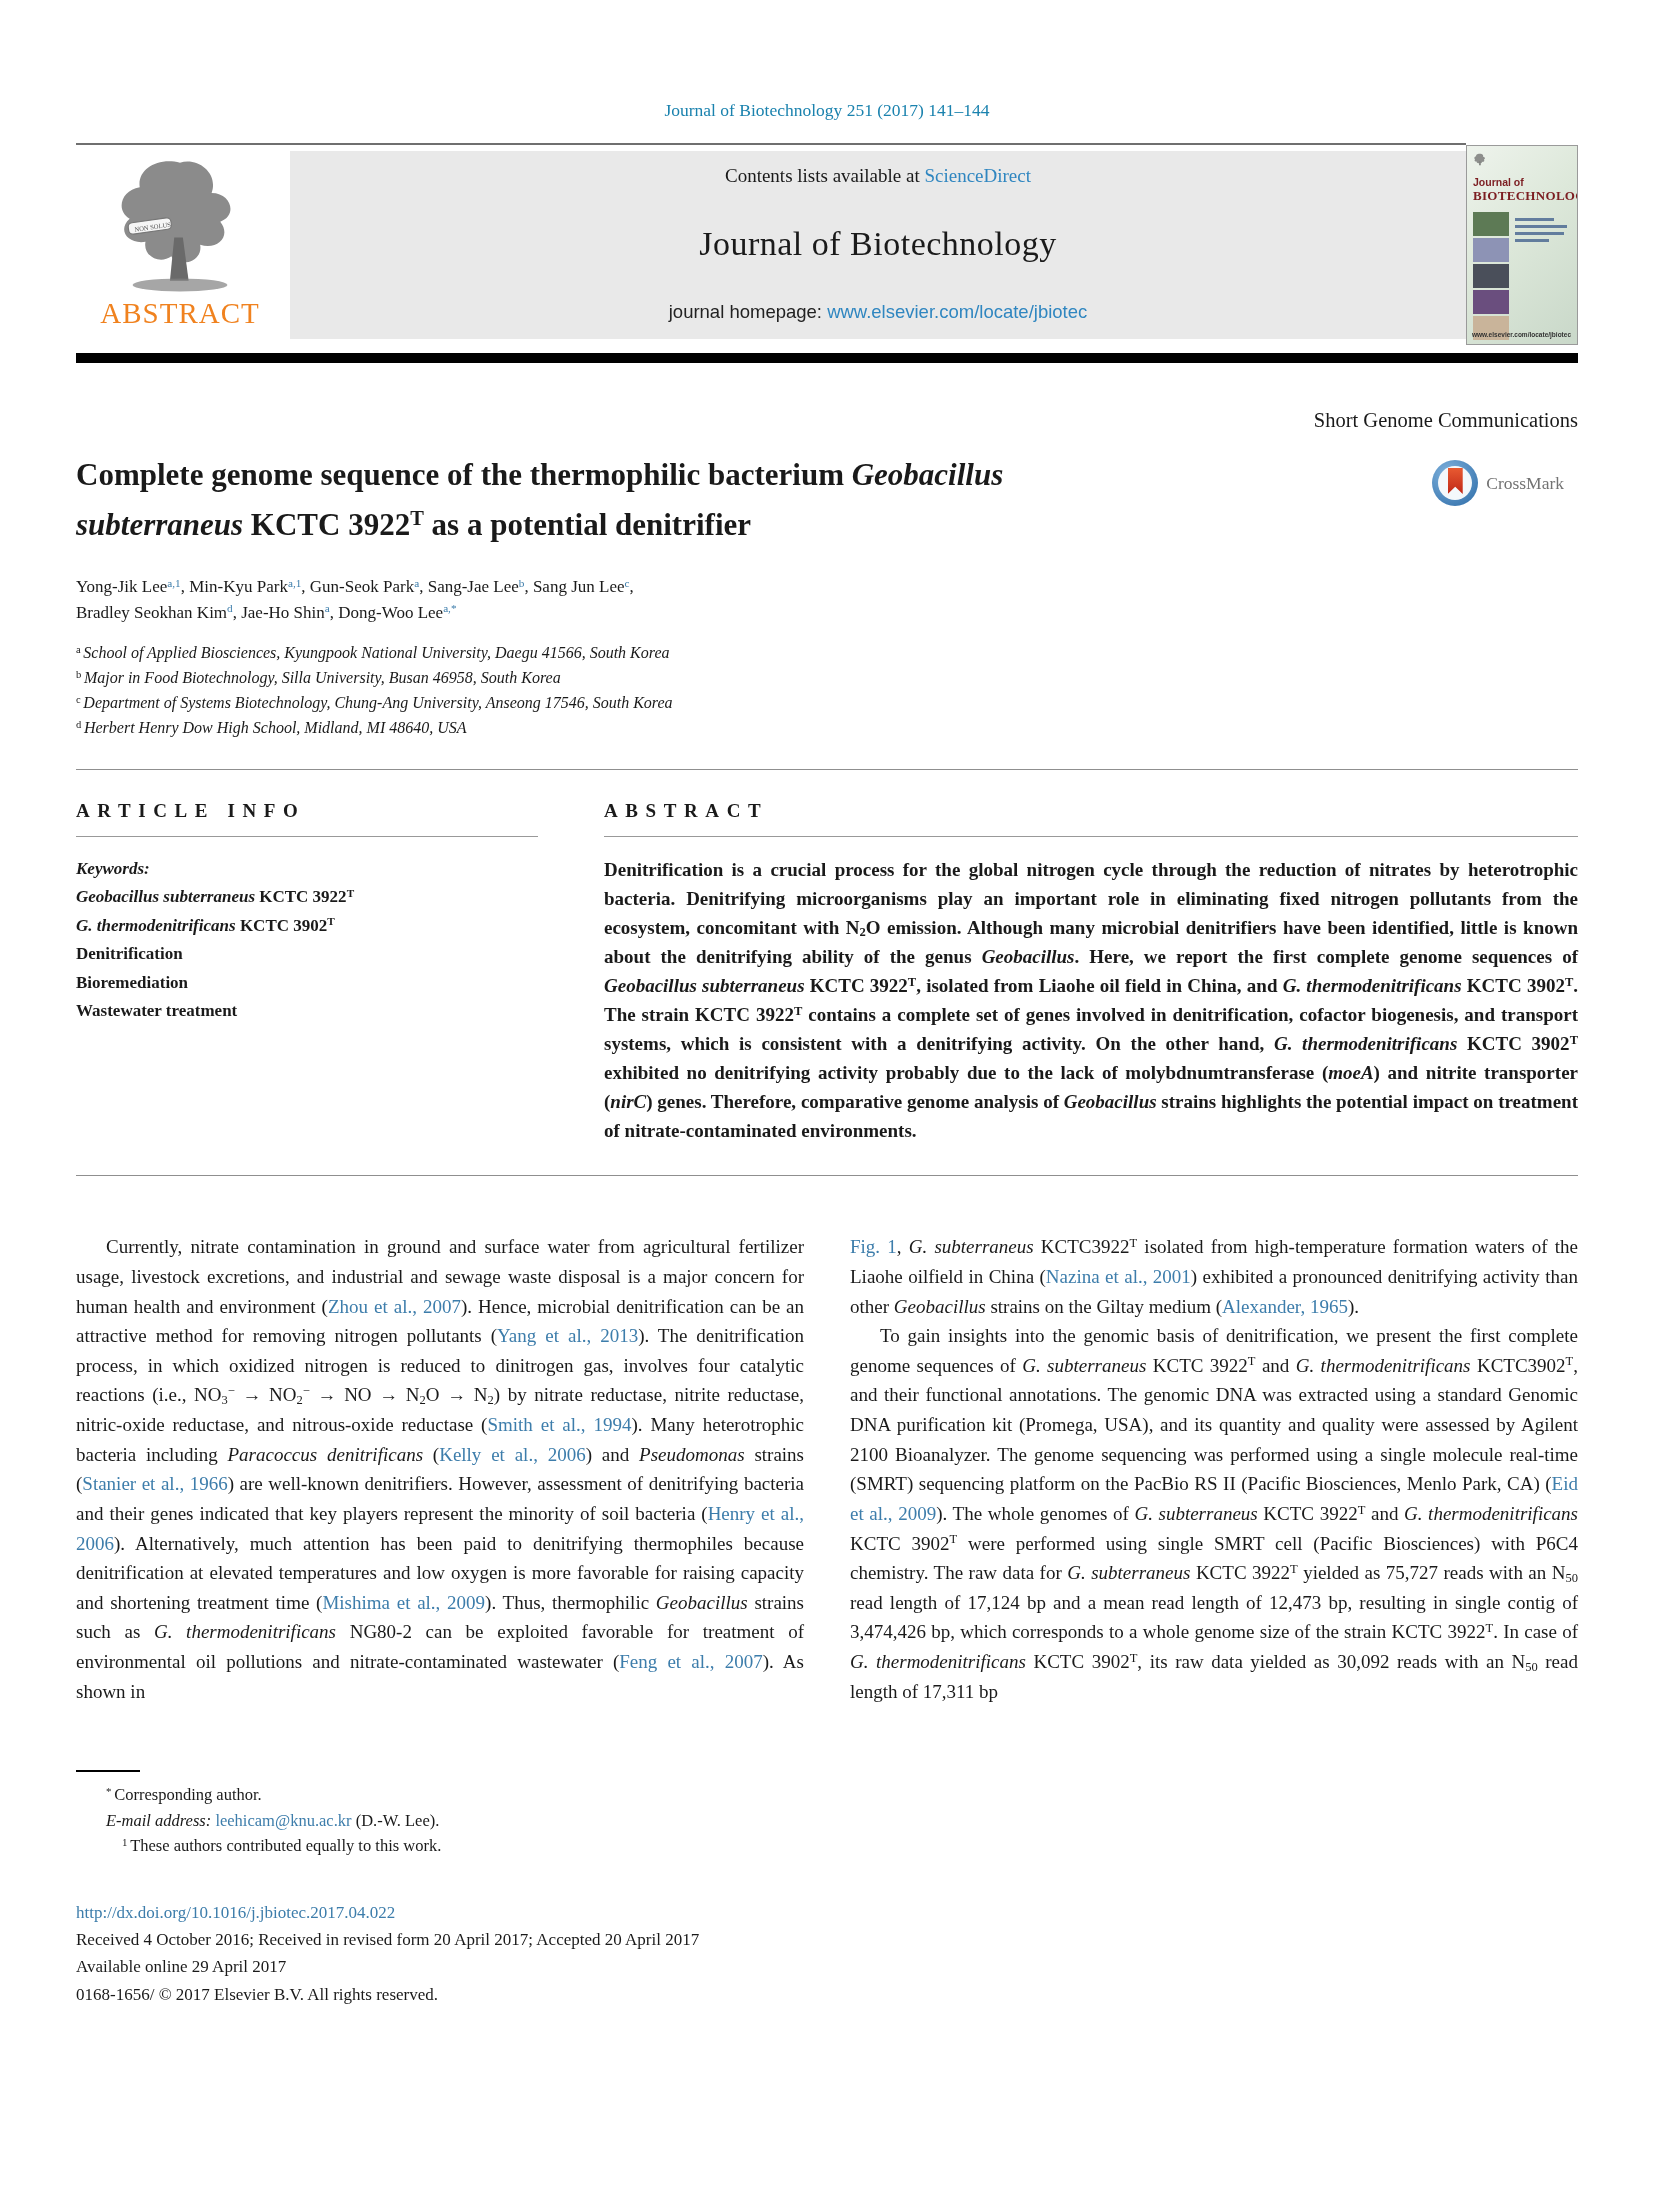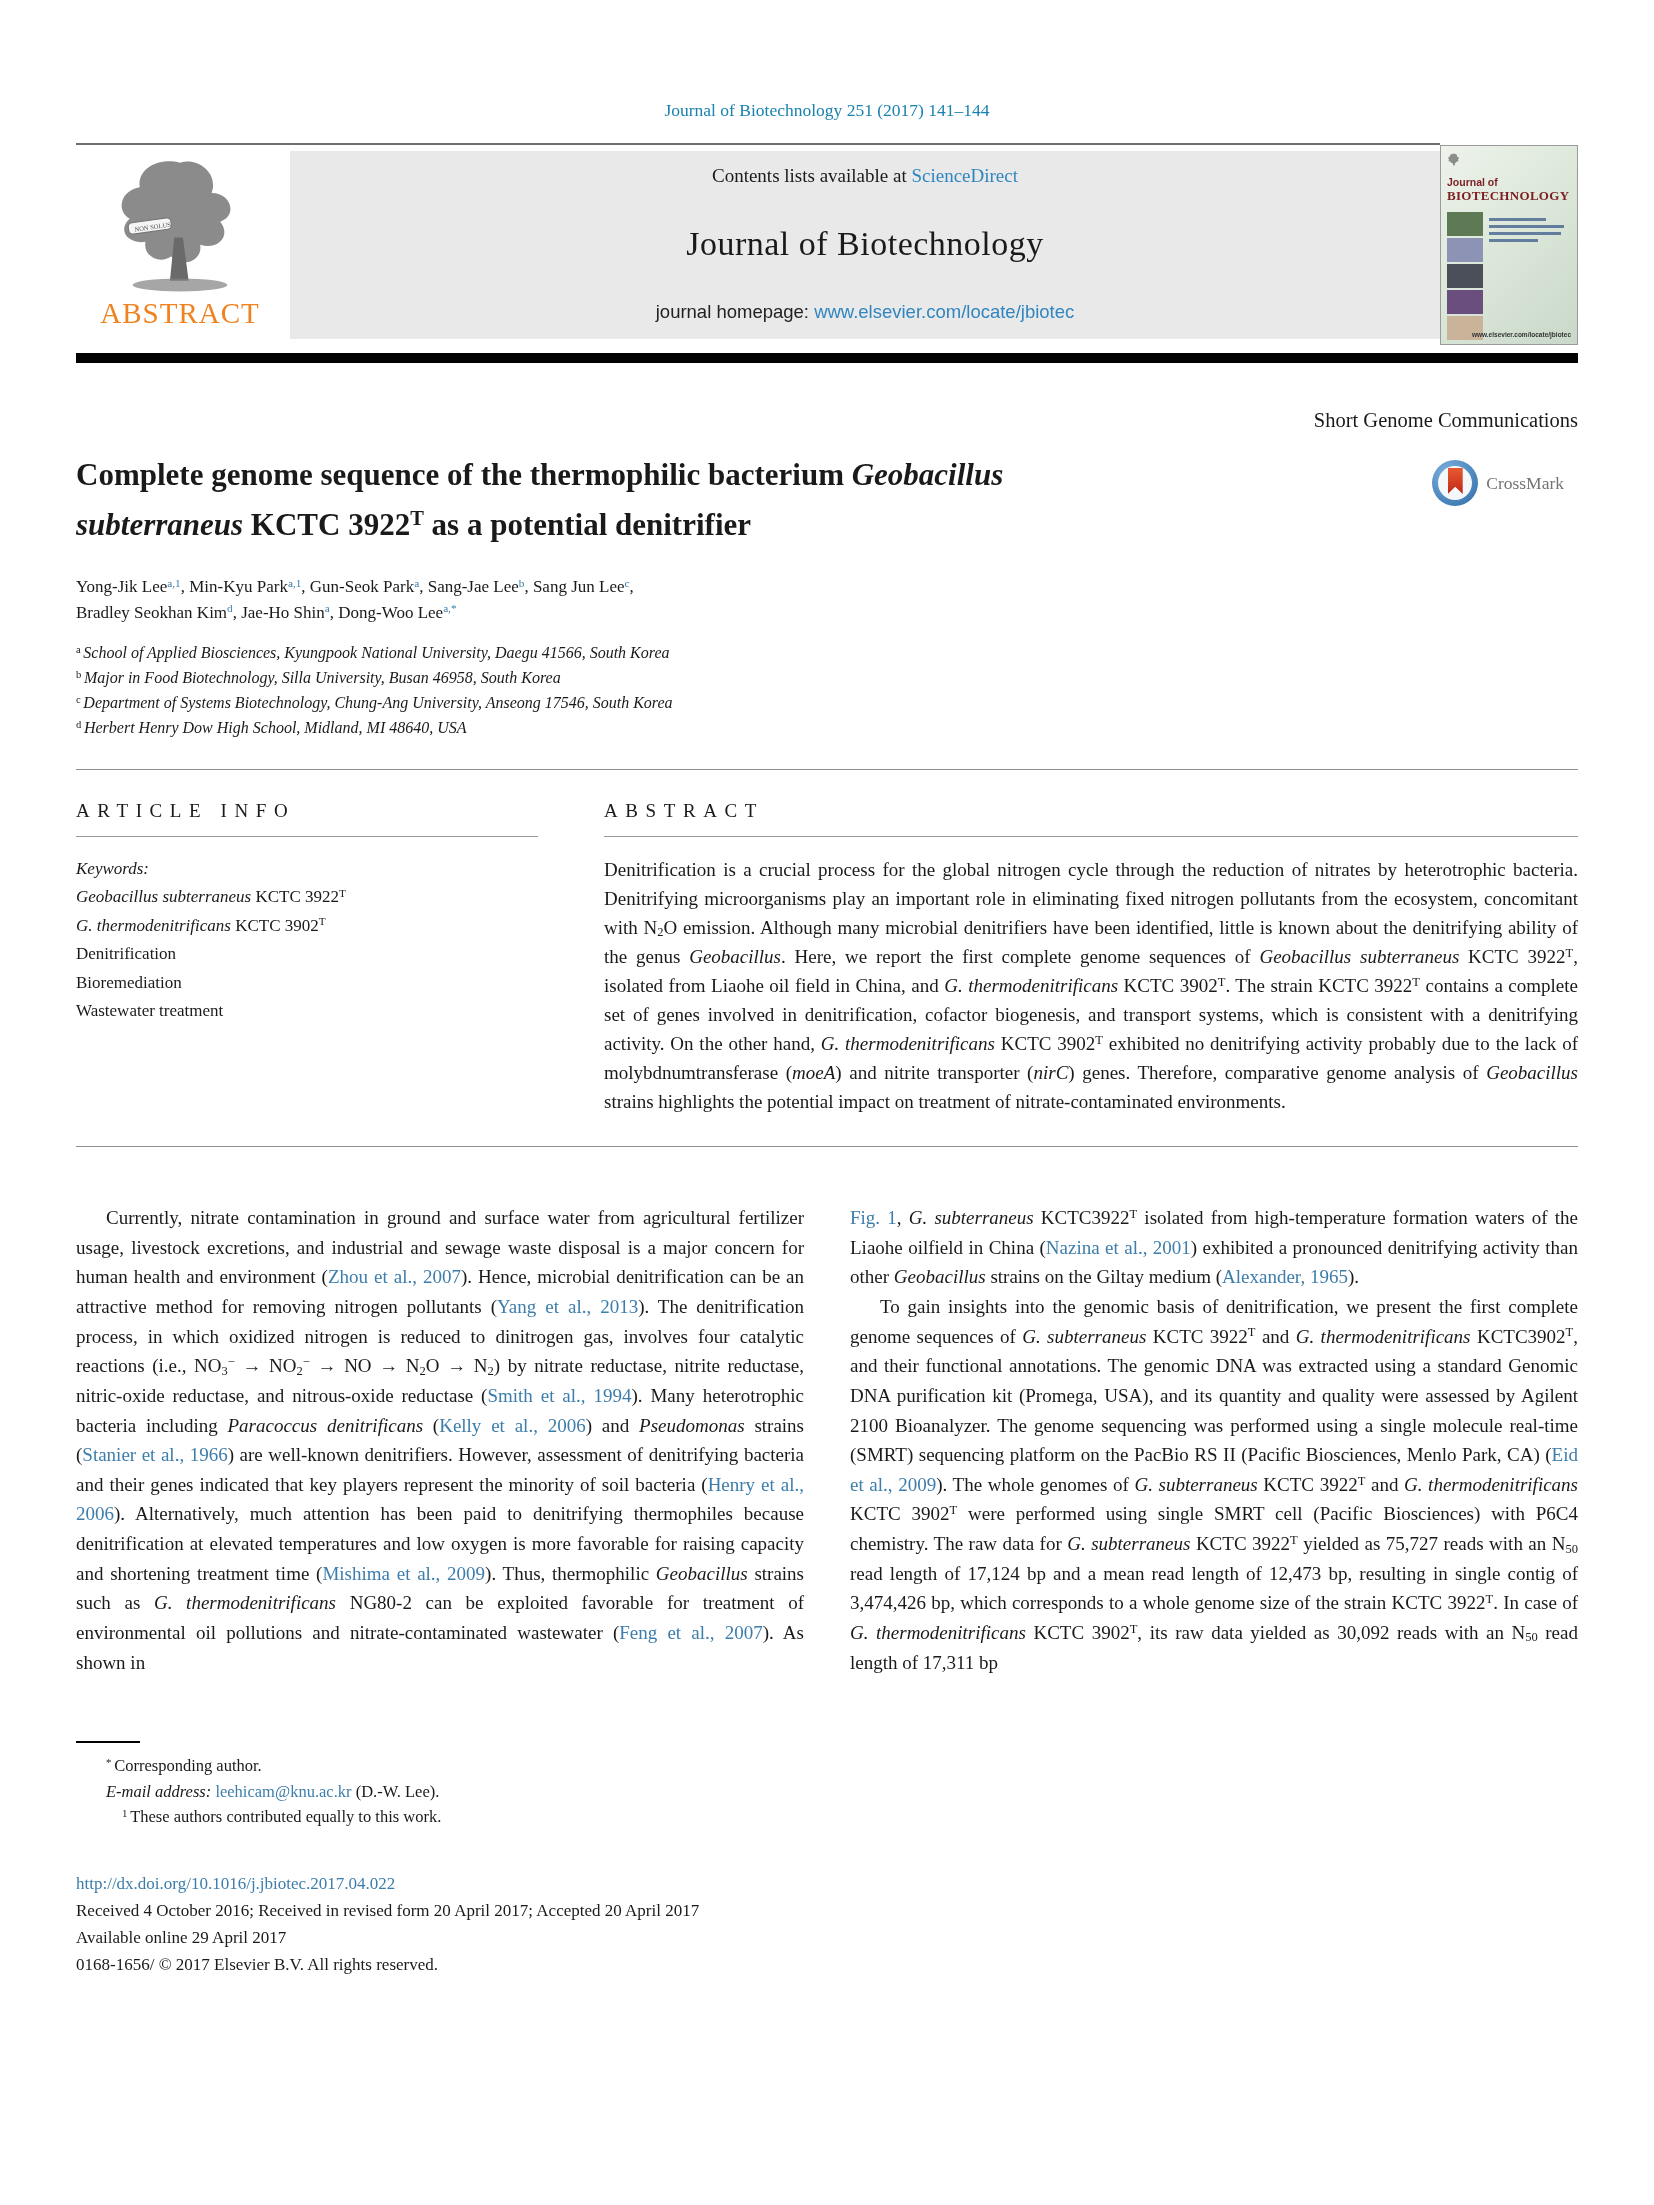--- a/index.html
+++ b/index.html
@@ -32,21 +32,21 @@
   .elsevier-logo{width:208px;display:flex;flex-direction:column;align-items:center;justify-content:flex-start;padding-top:6px;}
   .elsevier-logo svg{display:block;}
   .elsevier-word{font-size:29px;color:var(--orange);letter-spacing:1px;margin-top:2px;font-family:"Liberation Serif",serif;}
   .journal-banner{flex:1;background:var(--graybox);margin-left:6px;display:flex;flex-direction:column;align-items:center;justify-content:space-between;padding:14px 10px 16px;box-sizing:border-box;}
   .contents-line{font-size:19px;}
   .contents-line .lnk{color:var(--bright);}
   .journal-title{font-size:34px;letter-spacing:0.5px;}
   .homepage-line{font-family:"Liberation Sans",sans-serif;font-size:18.5px;color:#222;}
   .homepage-line .lnk{color:var(--bright);}
 
-  .journal-cover{width:138px;height:200px;margin-top:2px;border:1px solid #9a9a9a;
+  .journal-cover{width:112px;height:200px;margin-top:2px;border:1px solid #9a9a9a;
     background:linear-gradient(135deg,#eef3ec 0%,#dde8da 45%,#c9d8c9 100%);
     position:relative;box-sizing:border-box;padding:6px 6px;overflow:hidden;}
   .cover-tree{width:14px;height:16px;opacity:.75;}
   .cover-t1{font-family:"Liberation Sans",sans-serif;font-weight:bold;font-size:10.5px;color:var(--maroon);margin-top:4px;}
   .cover-t2{font-family:Liberation Serif, serif;font-weight:bold;font-size:13px;letter-spacing:.3px;color:var(--maroon);}
   .cover-body{display:flex;margin-top:8px;}
   .thumb-strip{width:36px;display:flex;flex-direction:column;gap:2px;}
   .thumb{height:24px;width:36px;}
   .t1{background:#5d7a55;} .t2{background:#8d93b5;} .t3{background:#4a4f5a;} .t4{background:#6a4e7e;} .t5{background:#c9b49a;}
   .cover-blurb{flex:1;padding:6px 0 0 6px;}
@@ -67,21 +67,21 @@
     clip-path:polygon(0 0,100% 0,100% 100%,50% 72%,0 100%);}
   .cm-label{font-size:17.5px;margin-left:8px;color:#737373;}
 
   .authors{margin-top:24px;font-size:17px;line-height:1.5;}
   .affiliations{margin-top:16px;}
   .affil-line{font-size:16px;font-style:italic;line-height:1.55;}
   .affil-line sup{font-style:normal;}
 
   .rule{border-top:1.5px solid #8f8f8f;}
   .rule-a{margin-top:28px;}
-  .info-abs{display:flex;padding:26px 0 30px;}
+  .info-abs{display:flex;padding:26px 0 30px;font-weight:bold;}
   .info-col{width:462px;flex:none;}
   .abs-col{flex:1;margin-left:66px;}
   .col-heading{font-size:19px;letter-spacing:0.40em;margin:4px 0 0;}
   .col-rule{border-top:1px solid #999;margin:14px 0 18px;}
   .kw-line{font-size:17px;line-height:1.68;}
   .abstract-text{font-size:19px;line-height:1.53;text-align:justify;margin:0;}
 
   .body-cols{display:flex;gap:46px;margin-top:56px;}
   .bcol{flex:1;min-width:0;}
   .bpara{font-size:19px;line-height:1.56;text-align:justify;margin:0;}

